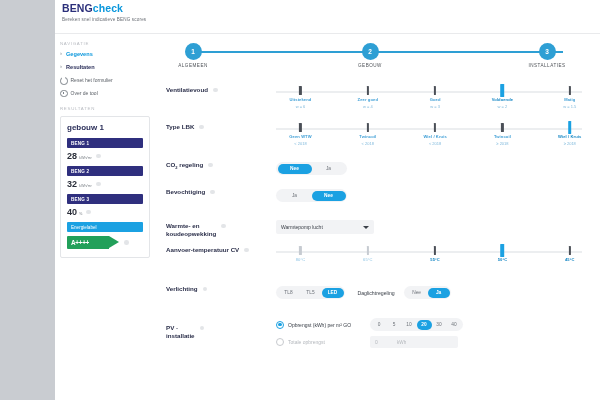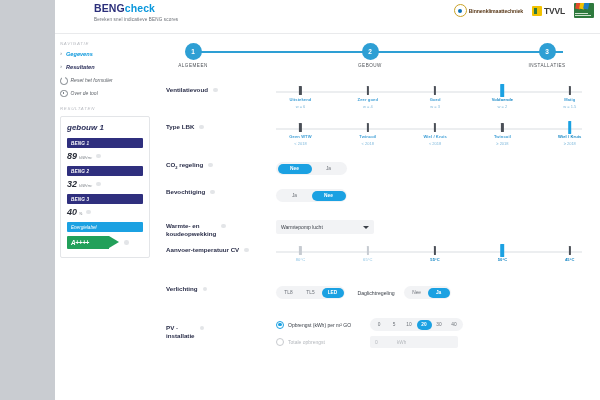--- a/index.html
+++ b/index.html
@@ -8,21 +8,21 @@
     background:#c9ccd1;
     font-family:"Liberation Sans",sans-serif;
     -webkit-font-smoothing:antialiased;
   }
   .app{
     position:absolute;left:55px;top:0;width:545px;height:400px;
     background:#ffffff;overflow:hidden;
   }
   
   .header{height:33px;position:relative;border-bottom:1px solid #e9eaec;}
-  .brand{position:absolute;left:7px;top:3px;margin-left:32px;}
+  .brand{position:absolute;left:7px;top:3px;}
   .brand-title{font-size:10.5px;font-weight:bold;letter-spacing:.1px;line-height:11px;}
   .brand-title .b1{color:#2b2f7a;}
   .brand-title .b2{color:#0a97dc;}
   .brand-sub{font-size:4.6px;color:#6b6f76;margin-top:2.5px;letter-spacing:.15px;}
   .logos{position:absolute;right:6px;top:3px;display:flex;align-items:center;gap:9px;}
   .logo-bkt{display:flex;align-items:center;gap:2px;}
   .bkt-mark{width:11px;height:11px;border-radius:50%;border:1.1px solid #c9a227;
      display:flex;align-items:center;justify-content:center;}
   .bkt-dot{width:4px;height:4px;border-radius:50%;background:#0a6fb5;}
   .bkt-text{font-size:5.2px;font-weight:bold;color:#5a3a1a;letter-spacing:-.1px;}
@@ -32,21 +32,21 @@
   .tvvl-text{font-size:8.5px;font-weight:bold;color:#3b3b3b;letter-spacing:-.2px;}
   .logo-eu{width:20px;height:15px;background:#2f7a3e;border-radius:1px;position:relative;overflow:hidden;}
   .logo-eu .s1{position:absolute;left:2px;top:-3px;width:5px;height:9px;background:#e04b2a;transform:rotate(12deg);}
   .logo-eu .s2{position:absolute;left:6px;top:-3px;width:5px;height:9px;background:#f2c200;transform:rotate(12deg);}
   .logo-eu .s3{position:absolute;left:10px;top:-3px;width:5px;height:9px;background:#1f7fc4;transform:rotate(12deg);}
   .logo-eu .bar{position:absolute;left:1px;bottom:2px;width:16px;height:1px;background:#cfe3cf;}
   .logo-eu .bar2{position:absolute;left:1px;bottom:4.5px;width:13px;height:1px;background:#cfe3cf;}
 
   
   .body{display:flex;height:367px;}
-  .sidebar{width:101px;padding:7px 6px 7px 5px;box-sizing:border-box;font-style:italic;}
+  .sidebar{width:101px;padding:7px 6px 7px 5px;box-sizing:border-box;}
   .content{flex:1;position:relative;}
 
   .side-cap{font-size:4.4px;color:#b9bcc2;letter-spacing:.7px;margin-bottom:5px;text-transform:uppercase;}
   .side-link{font-size:5.6px;margin:0 0 6px 0;padding-left:6px;position:relative;line-height:7px;}
   .side-link:before{content:"›";position:absolute;left:0;top:-1px;color:#9aa0a6;font-size:6px;}
   .side-link.active{color:#0a97dc;font-weight:bold;}
   .side-link.dark{color:#2b2f5a;font-weight:bold;}
   .side-act{font-size:5px;color:#5c6168;margin:0 0 5px 0;display:flex;align-items:center;gap:3px;line-height:7px;}
   .ico-circ{width:5.5px;height:5.5px;border-radius:50%;border:.8px solid #7d838a;display:inline-block;position:relative;flex:none;}
   .ico-circ.refresh:after{content:"";position:absolute;left:1.1px;top:-.6px;width:2.6px;height:1.2px;background:#fff;}
@@ -124,39 +124,20 @@
 
 <div class="app">
 
   <div class="header">
     <div class="brand">
       <div class="brand-title">
         <span class="b1">BENG</span><span class="b2">check</span>
       </div>
       <div class="brand-sub">Bereken snel indicatieve BENG scores</div>
     </div>
-    <div class="logos">
-      <div class="logo-bkt">
-        <span class="bkt-mark">
-            <span class="bkt-dot"></span>
-          </span>
-        <span class="bkt-text">Binnenklimaattechniek</span>
-      </div>
-      <div class="logo-tvvl">
-        <span class="tvvl-mark"></span>
-        <span class="tvvl-text">TVVL</span>
-      </div>
-      <div class="logo-eu">
-        <span class="s1"></span>
-          <span class="s2"></span>
-          <span class="s3"></span>
-        <span class="bar"></span>
-          <span class="bar2"></span>
-      </div>
-    </div>
   </div>
 
   <div class="body">
 
     <div class="sidebar">
       <div class="side-cap">NAVIGATIE</div>
 
       <div class="side-link active">Gegevens</div>
       <div class="side-link dark">Resultaten</div>
 
@@ -169,21 +150,21 @@
         <span>Over de tool</span>
       </div>
 
       <div class="side-cap side-cap2">RESULTATEN</div>
 
       <div class="rescard">
         <h3>gebouw 1</h3>
 
         <div class="beng-bar">BENG 1</div>
         <div class="beng-val">
-          <span>89</span>
+          <span>28</span>
           <span class="beng-unit">kWh/m²</span>
           <span class="hlp"></span>
         </div>
 
         <div class="beng-bar">BENG 2</div>
         <div class="beng-val">
           <span>32</span>
           <span class="beng-unit">kWh/m²</span>
           <span class="hlp"></span>
         </div>

